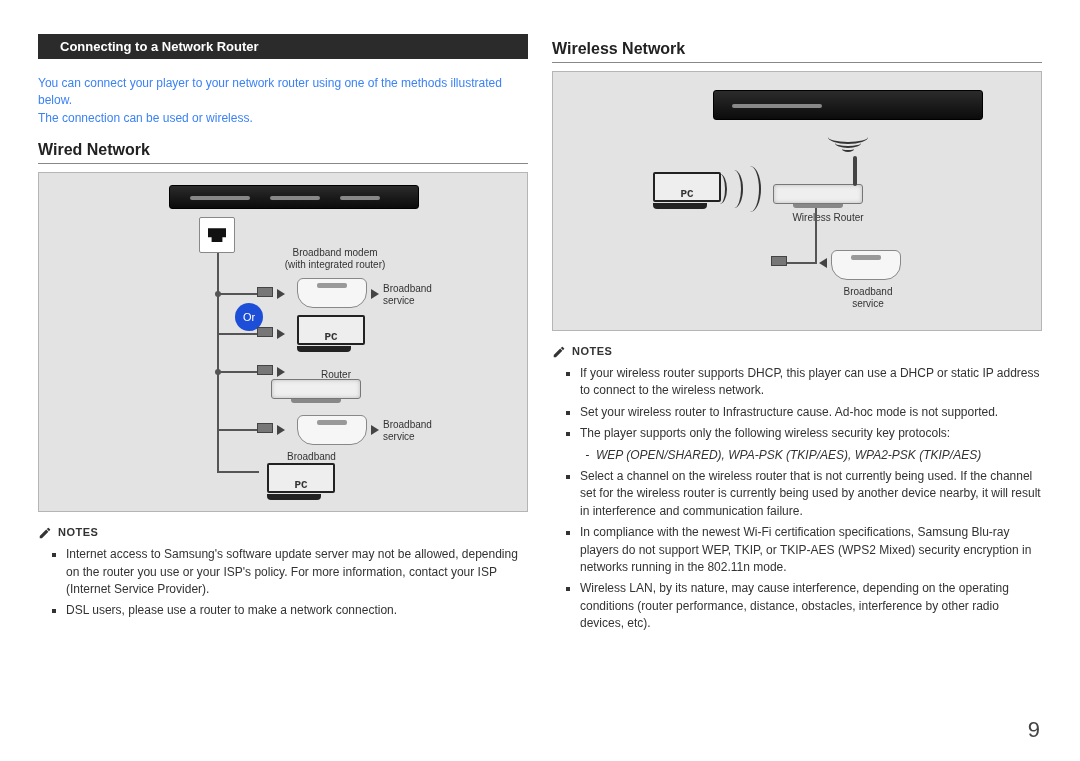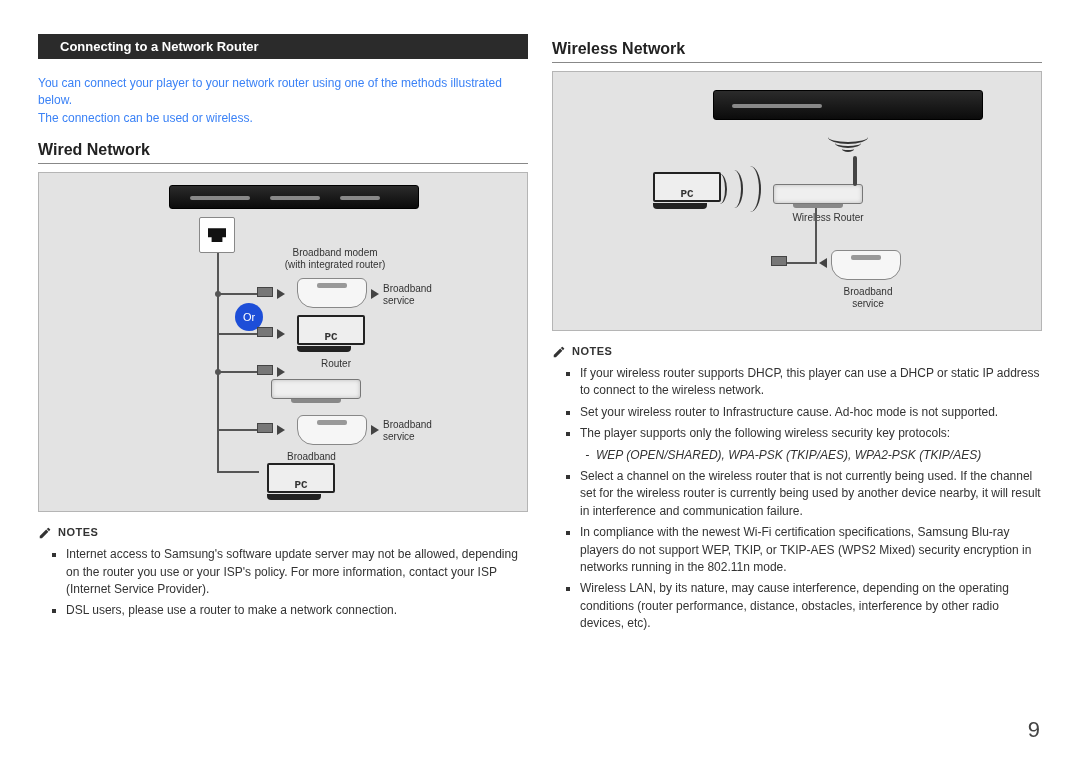--- a/index.html
+++ b/index.html
@@ -184,21 +184,21 @@
       <div class="laptop" style="left:258px; top:142px;">
         <div class="screen">
             <span>PC</span>
           </div>
         <div class="base"></div>
       </div>
 
       <div class="wire wireH" style="left:180px; top:198px; width:40px;"></div>
       <div class="plug" style="left:218px; top:192px;"></div>
       <div class="arrow-r" style="left:238px; top:194px;"></div>
-      <div class="label" style="left:272px; top:185px; width:50px;">Router</div>
+      <div class="label" style="left:272px; top:196px; width:50px;">Router</div>
       <div class="router" style="left:232px; top:206px;">
         <div class="body"></div>
           <div class="stand"></div>
       </div>
 
       <div class="wire wireV" style="left:178px; top:200px; height:100px;"></div>
       <div class="wire wireH" style="left:180px; top:256px; width:40px;"></div>
       <div class="plug" style="left:218px; top:250px;"></div>
       <div class="arrow-r" style="left:238px; top:252px;"></div>
       <div class="modem" style="left:258px; top:242px;"></div>

